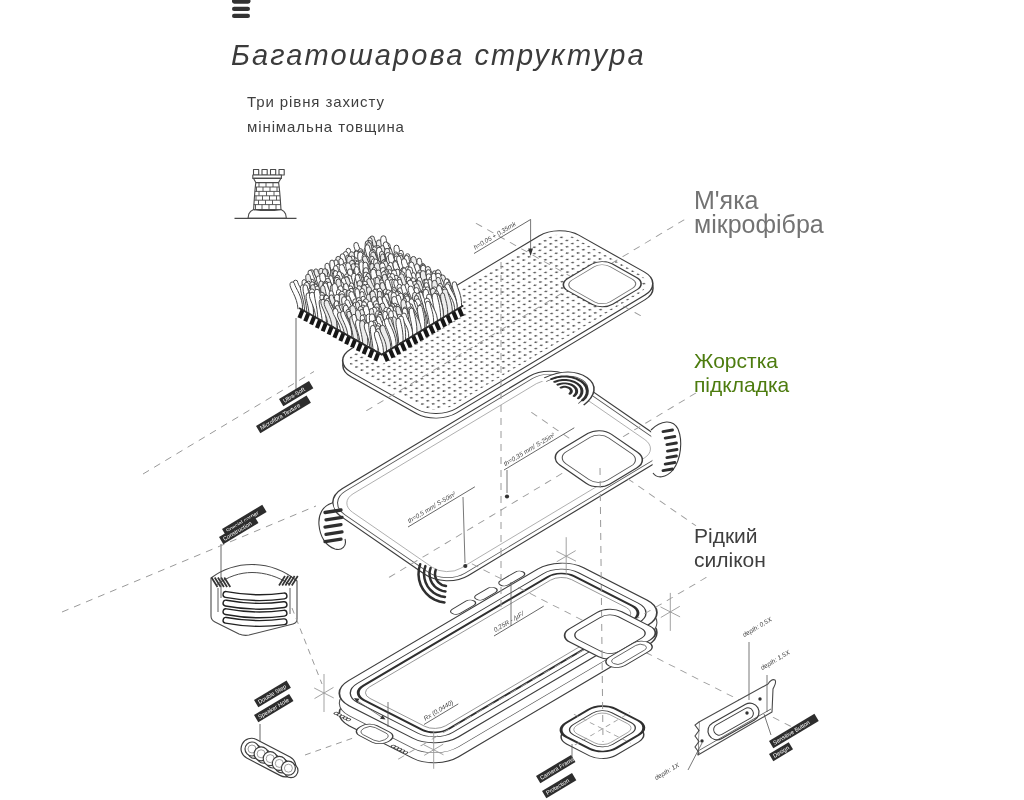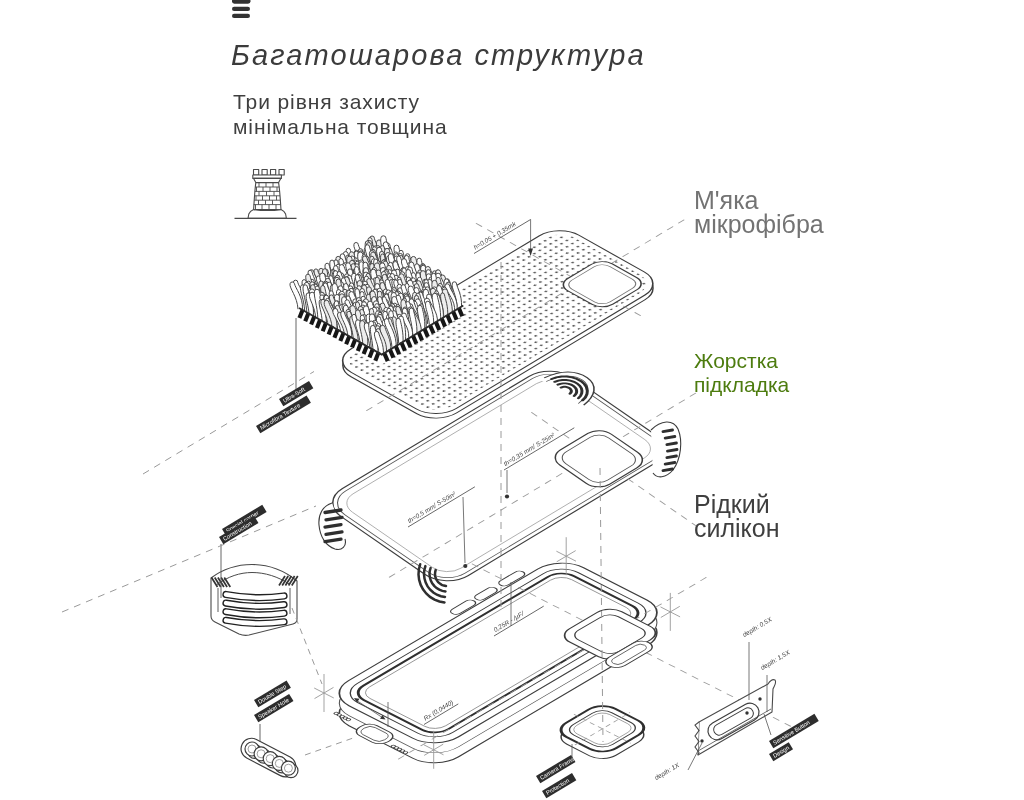--- a/index.html
+++ b/index.html
@@ -2,27 +2,27 @@
 <html><head><meta charset="utf-8">
 <style>
 html,body{margin:0;padding:0;background:#ffffff;width:1024px;height:800px;overflow:hidden;position:relative}
 body{font-family:"Liberation Sans",sans-serif;color:#3b3b3b;-webkit-font-smoothing:antialiased}
 .abs{position:absolute}
 </style></head>
 <body>
 
 <div class="abs" style="left:231px;top:39px;font-size:29px;font-weight:normal;font-style:italic;letter-spacing:2.1px;color:#3b3b3b">Багатошарова структура</div>
 
-<div class="abs" style="left:233px;top:89px;font-size:21px;line-height:25px;letter-spacing:0.9px;color:#3f3f3f">Три рівня захисту<br>мінімальна товщина</div>
+<div class="abs" style="left:247px;top:89px;font-size:15px;line-height:25px;letter-spacing:0.9px;color:#3f3f3f">Три рівня захисту<br>мінімальна товщина</div>
 
 <div class="abs" style="left:694px;top:189px;font-size:25px;line-height:23.5px;color:#737373">М'яка<br>мікрофібра</div>
 
 <div class="abs" style="left:694px;top:349px;font-size:21px;line-height:23.5px;color:#4d7c0f">Жорстка<br>підкладка</div>
 
-<div class="abs" style="left:694px;top:493px;font-size:25px;line-height:23.5px;color:#3f3f3f">Рідкий<br>силікон</div>
+<div class="abs" style="left:694px;top:524px;font-size:21px;line-height:23.5px;color:#3f3f3f">Рідкий<br>силікон</div>
 <svg width="1024" height="800" viewBox="0 0 1024 800" style="position:absolute;left:0;top:0">
     <defs>
       <pattern id="pd" width="6.3" height="6.3" patternUnits="userSpaceOnUse">
         <circle cx="2" cy="2" r="1.1" fill="#555555"></circle>
       </pattern>
     </defs>
     <g fill="#333333">
       <rect x="232" y="-1.5" width="18.5" height="5.2" rx="2.4"></rect>
       <rect x="232" y="6.8" width="18" height="4.2" rx="2.1"></rect>
       <rect x="232" y="13.8" width="18" height="4.2" rx="2.1"></rect>

